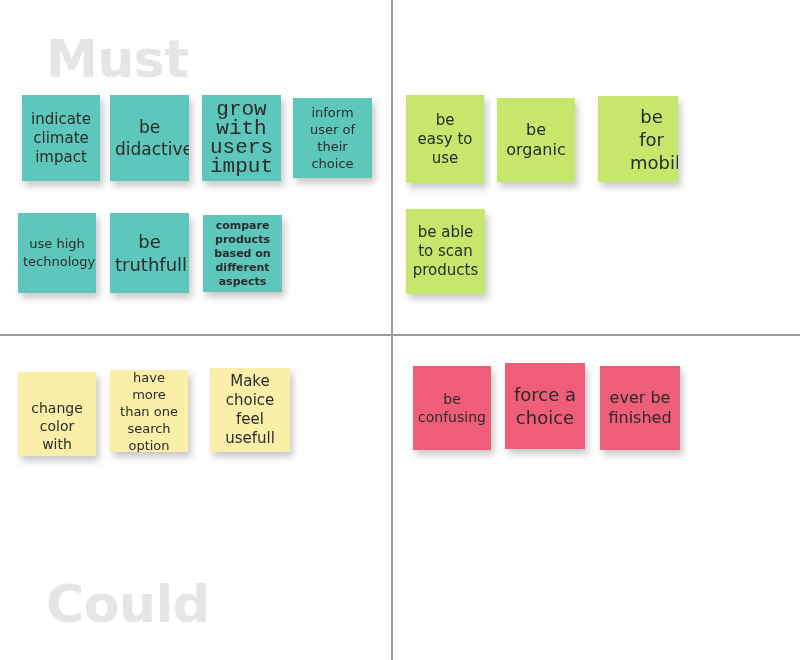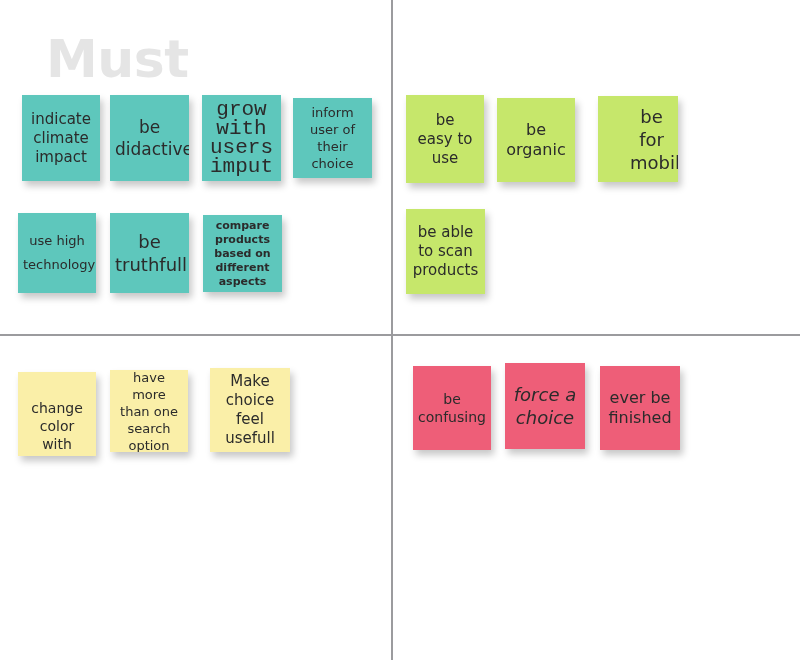--- a/index.html
+++ b/index.html
@@ -65,20 +65,21 @@
 </style>
 </head>
 <body>
 
 <div id="board">
 
   <div class="divider-v"></div>
   <div class="divider-h"></div>
 
   <div class="quad-label quad-must">Must</div>
+  <div class="quad-label quad-could">Could</div>
 
   <div id="notes-layer">
       <div class="note" style="left: 22px; top: 95px; width: 78px; height: 86px; background: rgb(94, 199, 188);">
         <span class="note-text" style="font-size: 15px; line-height: 19px;">indicate
 climate
 impact</span>
       </div>
       <div class="note" style="left: 110px; top: 95px; width: 79px; height: 86px; background: rgb(94, 199, 188);">
         <span class="note-text" style="font-size: 17px; line-height: 22px;">be
 didactive</span>
@@ -87,21 +88,21 @@
         <span class="note-text" style="font-size: 21px; line-height: 19px; font-family: Liberation Mono, monospace;">grow with
 users
 imput</span>
       </div>
       <div class="note" style="left: 293px; top: 98px; width: 79px; height: 80px; background: rgb(94, 199, 188);">
         <span class="note-text" style="font-size: 13px; line-height: 17px;">inform
 user of
 their choice</span>
       </div>
       <div class="note" style="left: 18px; top: 213px; width: 78px; height: 80px; background: rgb(94, 199, 188);">
-        <span class="note-text" style="font-size: 13px; line-height: 24px;">use high
+        <span class="note-text" style="font-size: 13px; line-height: 18px;">use high
 technology</span>
       </div>
       <div class="note" style="left: 110px; top: 213px; width: 79px; height: 80px; background: rgb(94, 199, 188);">
         <span class="note-text" style="font-size: 18px; line-height: 23px;">be
 truthfull</span>
       </div>
       <div class="note" style="left: 203px; top: 215px; width: 79px; height: 77px; background: rgb(94, 199, 188); font-weight: bold;">
         <span class="note-text" style="font-size: 11px; line-height: 14px;">compare
 products
 based on
@@ -140,21 +141,21 @@
       <div class="note" style="left: 210px; top: 368px; width: 80px; height: 84px; background: rgb(250, 239, 168);">
         <span class="note-text" style="font-size: 15px; line-height: 19px;">Make
 choice feel
 usefull</span>
       </div>
       <div class="note" style="left: 413px; top: 366px; width: 78px; height: 84px; background: rgb(238, 94, 120);">
         <span class="note-text" style="font-size: 14px; line-height: 18px;">be
 confusing</span>
       </div>
       <div class="note" style="left: 505px; top: 363px; width: 80px; height: 86px; background: rgb(238, 94, 120);">
-        <span class="note-text" style="font-size: 18px; line-height: 23px; font-style: italic;">force a
+        <span class="note-text" style="font-size: 18px; line-height: 23px;">force a
 choice</span>
       </div>
       <div class="note" style="left: 600px; top: 366px; width: 80px; height: 84px; background: rgb(238, 94, 120);">
         <span class="note-text" style="font-size: 16px; line-height: 20px;">ever be
 finished</span>
       </div>
     </div>
 </div>
 
 </body></html>

